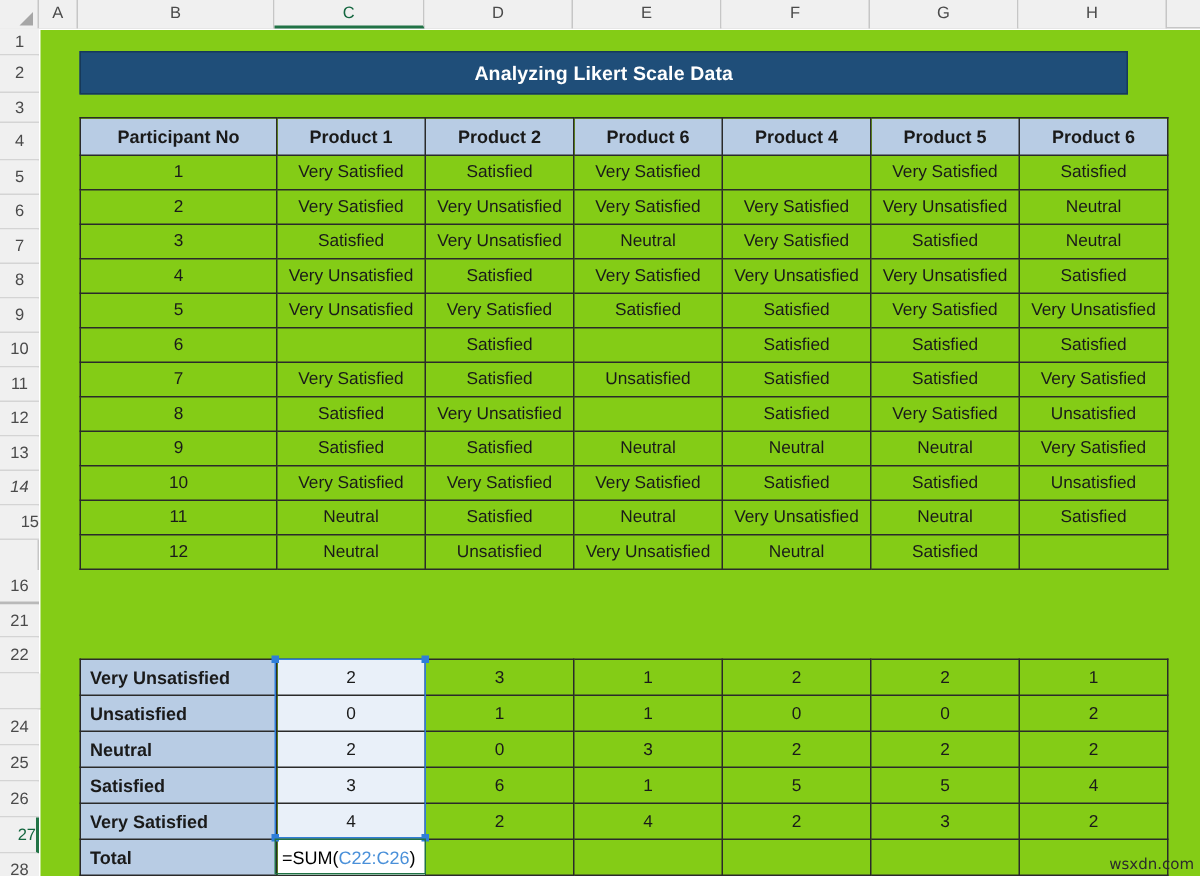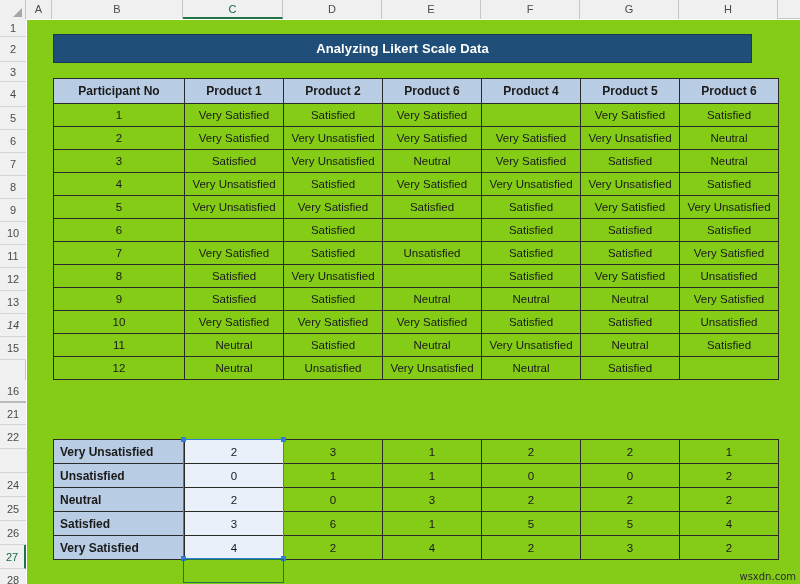--- a/index.html
+++ b/index.html
@@ -239,29 +239,29 @@
     <div class="row-head" style="height:23px;line-height:23px;">5</div>
     <div class="row-head" style="height:23px;line-height:23px;">6</div>
     <div class="row-head" style="height:23px;line-height:23px;">7</div>
     <div class="row-head" style="height:23px;line-height:23px;">8</div>
     <div class="row-head" style="height:23px;line-height:23px;">9</div>
     <div class="row-head" style="height:23px;line-height:23px;">10</div>
     <div class="row-head" style="height:23px;line-height:23px;">11</div>
     <div class="row-head" style="height:23px;line-height:23px;">12</div>
     <div class="row-head" style="height:23px;line-height:23px;">13</div>
     <div class="row-head" style="height:23px;line-height:23px;font-style:italic;">14</div>
-    <div class="row-head" style="height:23px;line-height:23px;">15</div>
+    <div class="row-head" style="height:23px;line-height:23px;text-align:right;">15</div>
     <div class="row-head hidden-break" style="height:23px;line-height:23px;margin-top:20px;">16</div>
     <div class="row-head" style="height:22px;line-height:22px;">21</div>
     <div class="row-head" style="height:24px;line-height:24px;">22</div>
     <div class="row-head" style="height:24px;line-height:24px;padding-left:48px;">23</div>
     <div class="row-head" style="height:24px;line-height:24px;">24</div>
     <div class="row-head" style="height:24px;line-height:24px;">25</div>
     <div class="row-head" style="height:24px;line-height:24px;">26</div>
-    <div class="row-head active" style="height:24px;line-height:24px;">27</div>
+    <div class="row-head active" style="height:24px;line-height:24px;text-align:right;">27</div>
     <div class="row-head" style="height:22px;line-height:22px;">28</div>
   </div>
 
   <div id="grid">
 
     <div id="title-banner">Analyzing Likert Scale Data</div>
 
     <table id="main-table">
       <thead>
         <tr>
@@ -426,20 +426,29 @@
           </tr>
           <tr>
             <td class="label-cell w-participant">Very Satisfied</td>
             <td class="w-product sel-cell">4</td>
             <td class="w-product">2</td>
             <td class="w-product">4</td>
             <td class="w-product">2</td>
             <td class="w-product">3</td>
             <td class="w-product">2</td>
           </tr>
+          <tr>
+            <td class="label-cell w-participant">Total</td>
+            <td class="w-product editing-cell"><span class="formula-fixed">=SUM(</span><span class="formula-ref">C22:C26</span><span class="formula-fixed">)</span></td>
+            <td class="w-product"></td>
+            <td class="w-product"></td>
+            <td class="w-product"></td>
+            <td class="w-product"></td>
+            <td class="w-product"></td>
+          </tr>
         </tbody>
     </table>
 
     <div id="sel-overlay">
       <div class="sel-handle tl"></div>
       <div class="sel-handle tr"></div>
       <div class="sel-handle bl"></div>
       <div class="sel-handle br"></div>
     </div>
 

